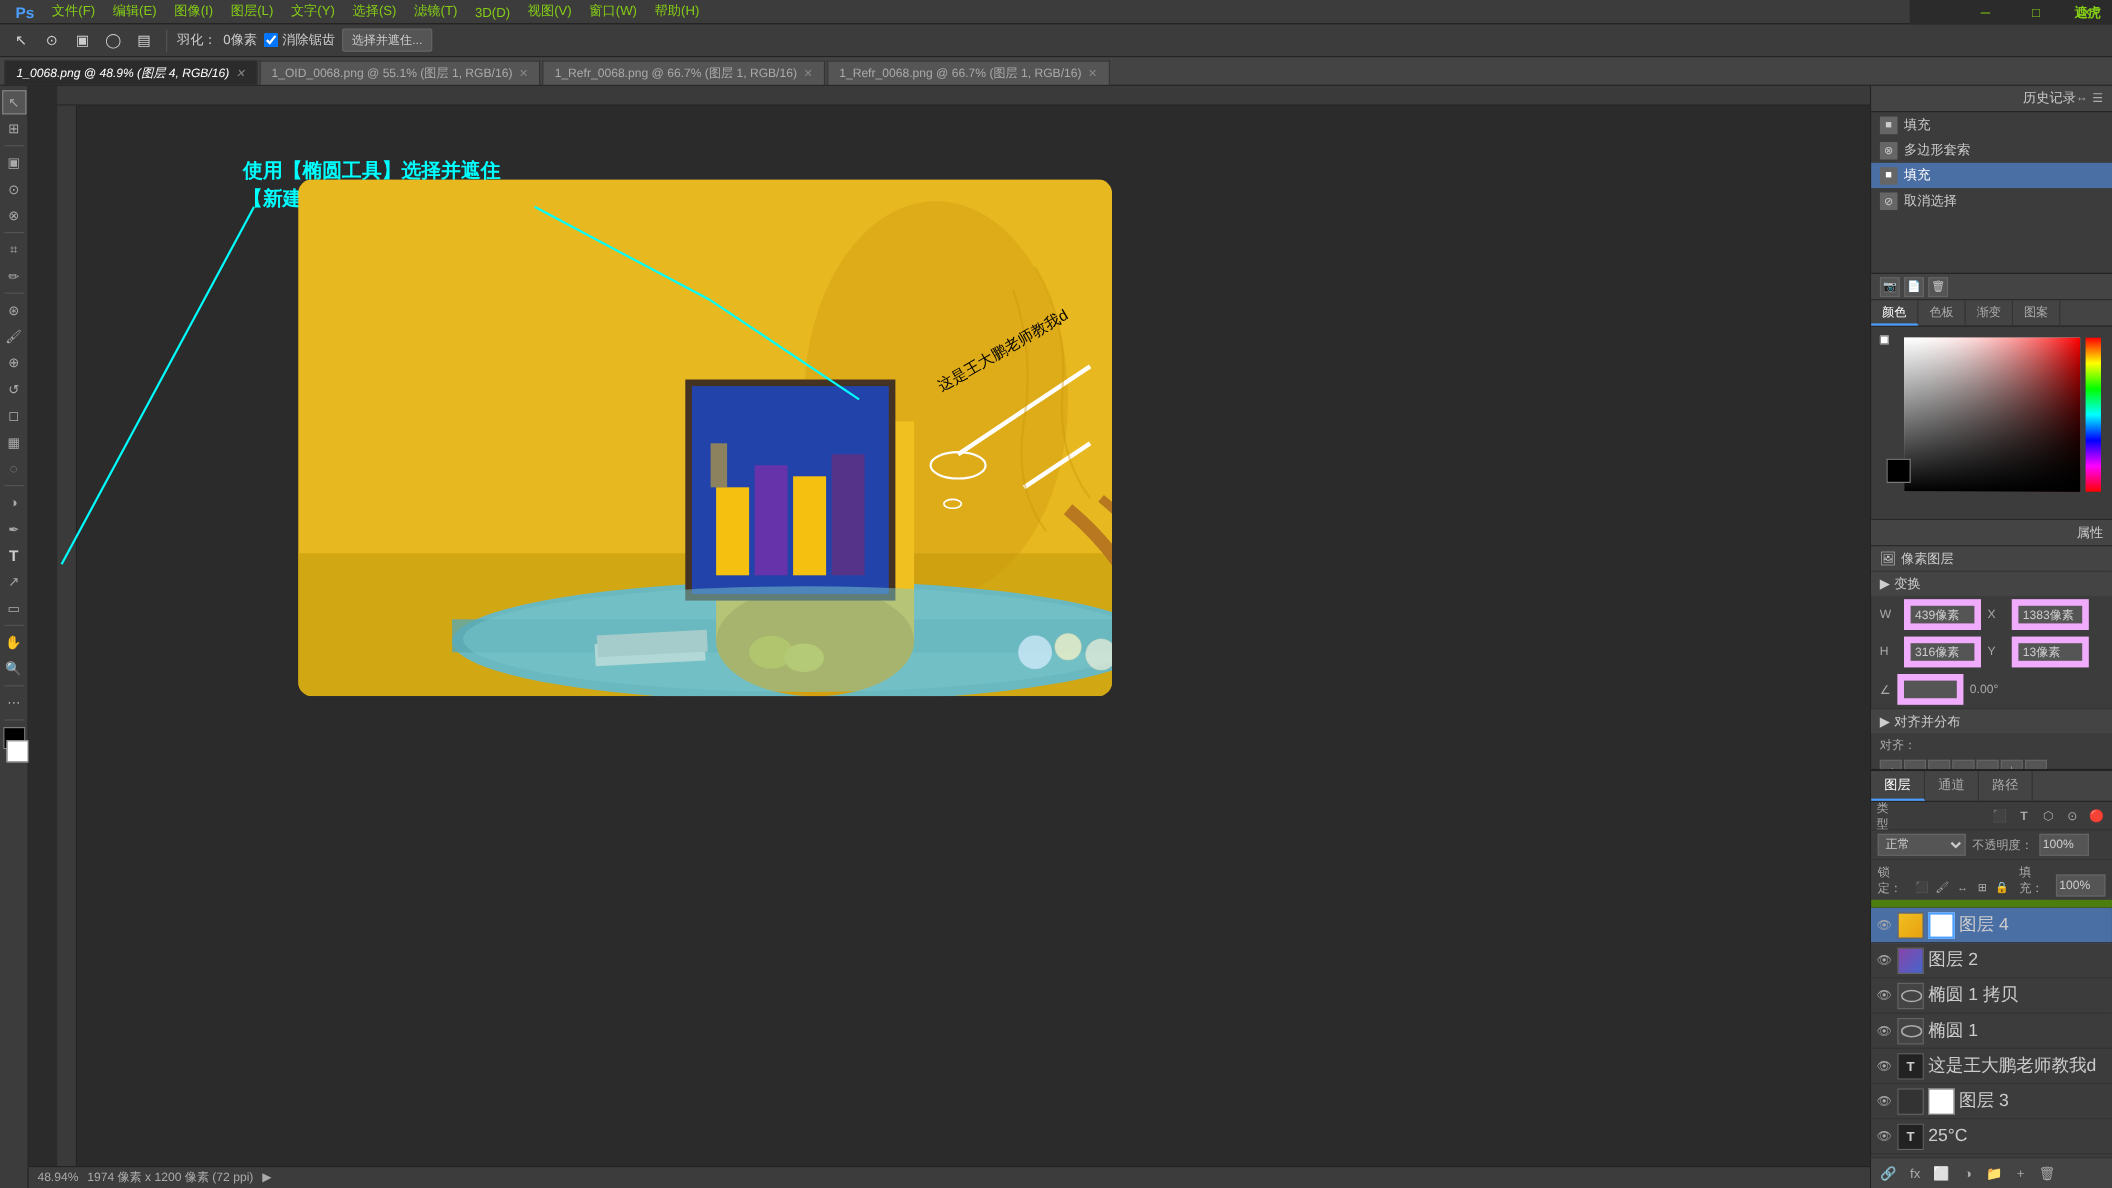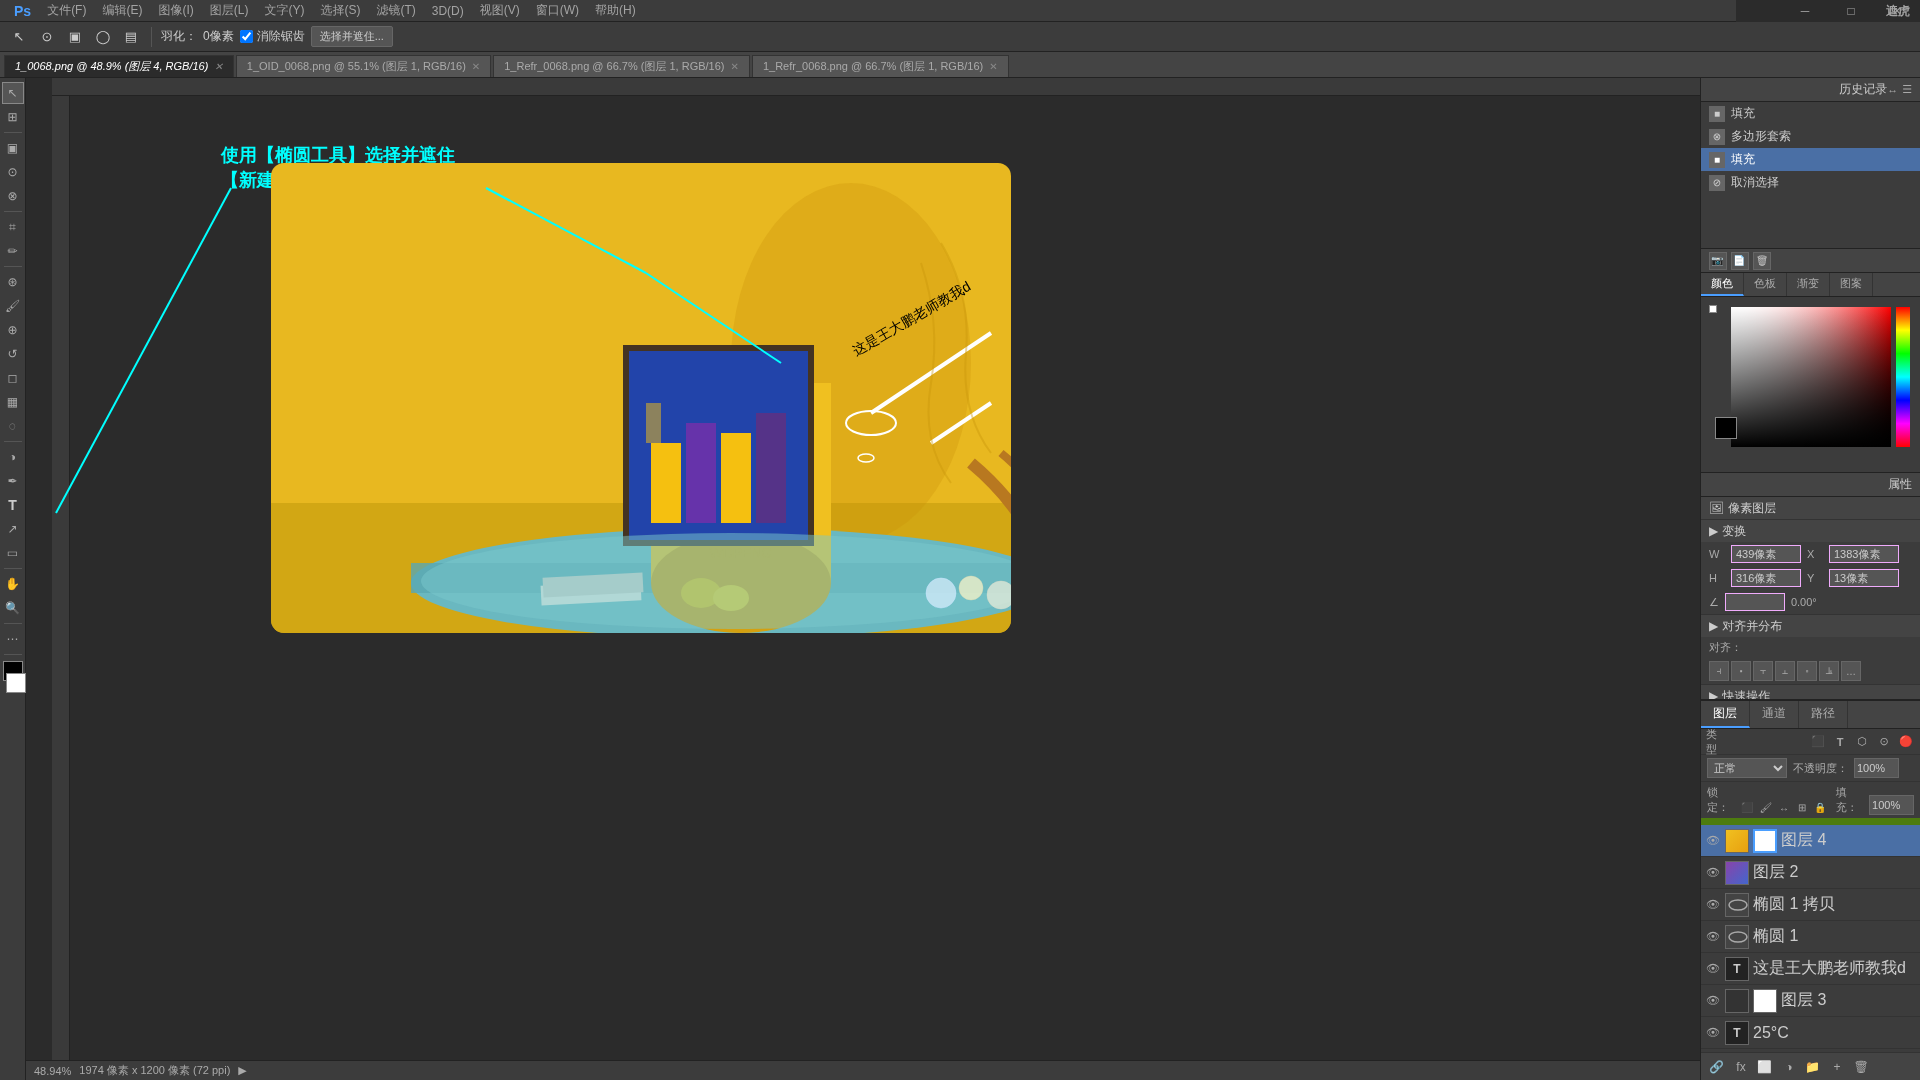--- a/index.html
+++ b/index.html
@@ -21,21 +21,21 @@
       background: #3c3c3c;
       display: flex;
       align-items: center;
       padding: 0 8px;
       gap: 4px;
       border-bottom: 1px solid #222;
       position: relative;
       z-index: 100;
     }
     #menu-bar span {
-      color: #a3a3a3;
+      color: #84cc16;
       font-size: 12px;
       padding: 0 6px;
       cursor: pointer;
       white-space: nowrap;
     }
     .window-controls {
       position: absolute;
       right: 0;
       top: 0;
       display: flex;
@@ -399,23 +399,23 @@
       font-size: 11px;
       color: #aaa;
     }
     .props-label {
       width: 16px;
       color: #aaa;
       font-size: 11px;
     }
     .props-input {
       width: 70px;
-      height: 18px;
+      height: 28px;
       background: #555;
-      border: 1px solid #f0abfc;
+      border: 6px solid #f0abfc;
       color: #ccc;
       font-size: 11px;
       padding: 0 4px;
     }
     .props-align-btns {
       display: flex;
       gap: 2px;
       padding: 3px 8px;
     }
     .props-align-btn {

